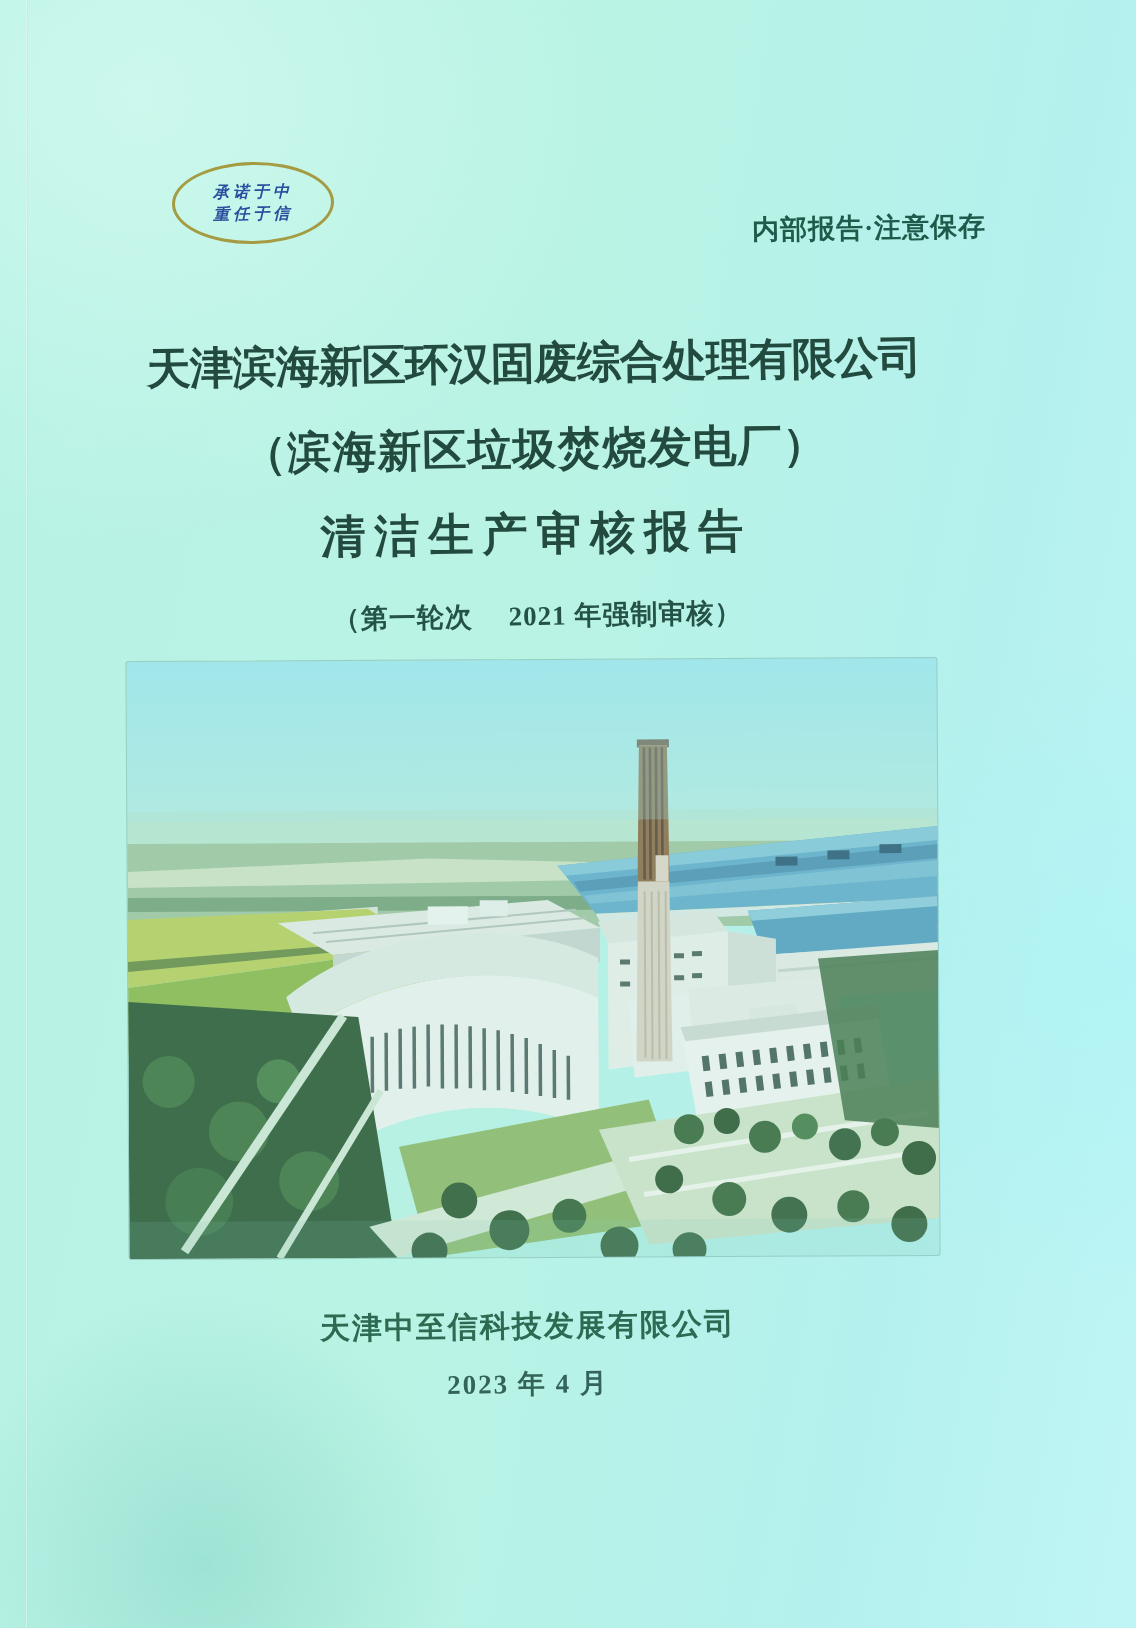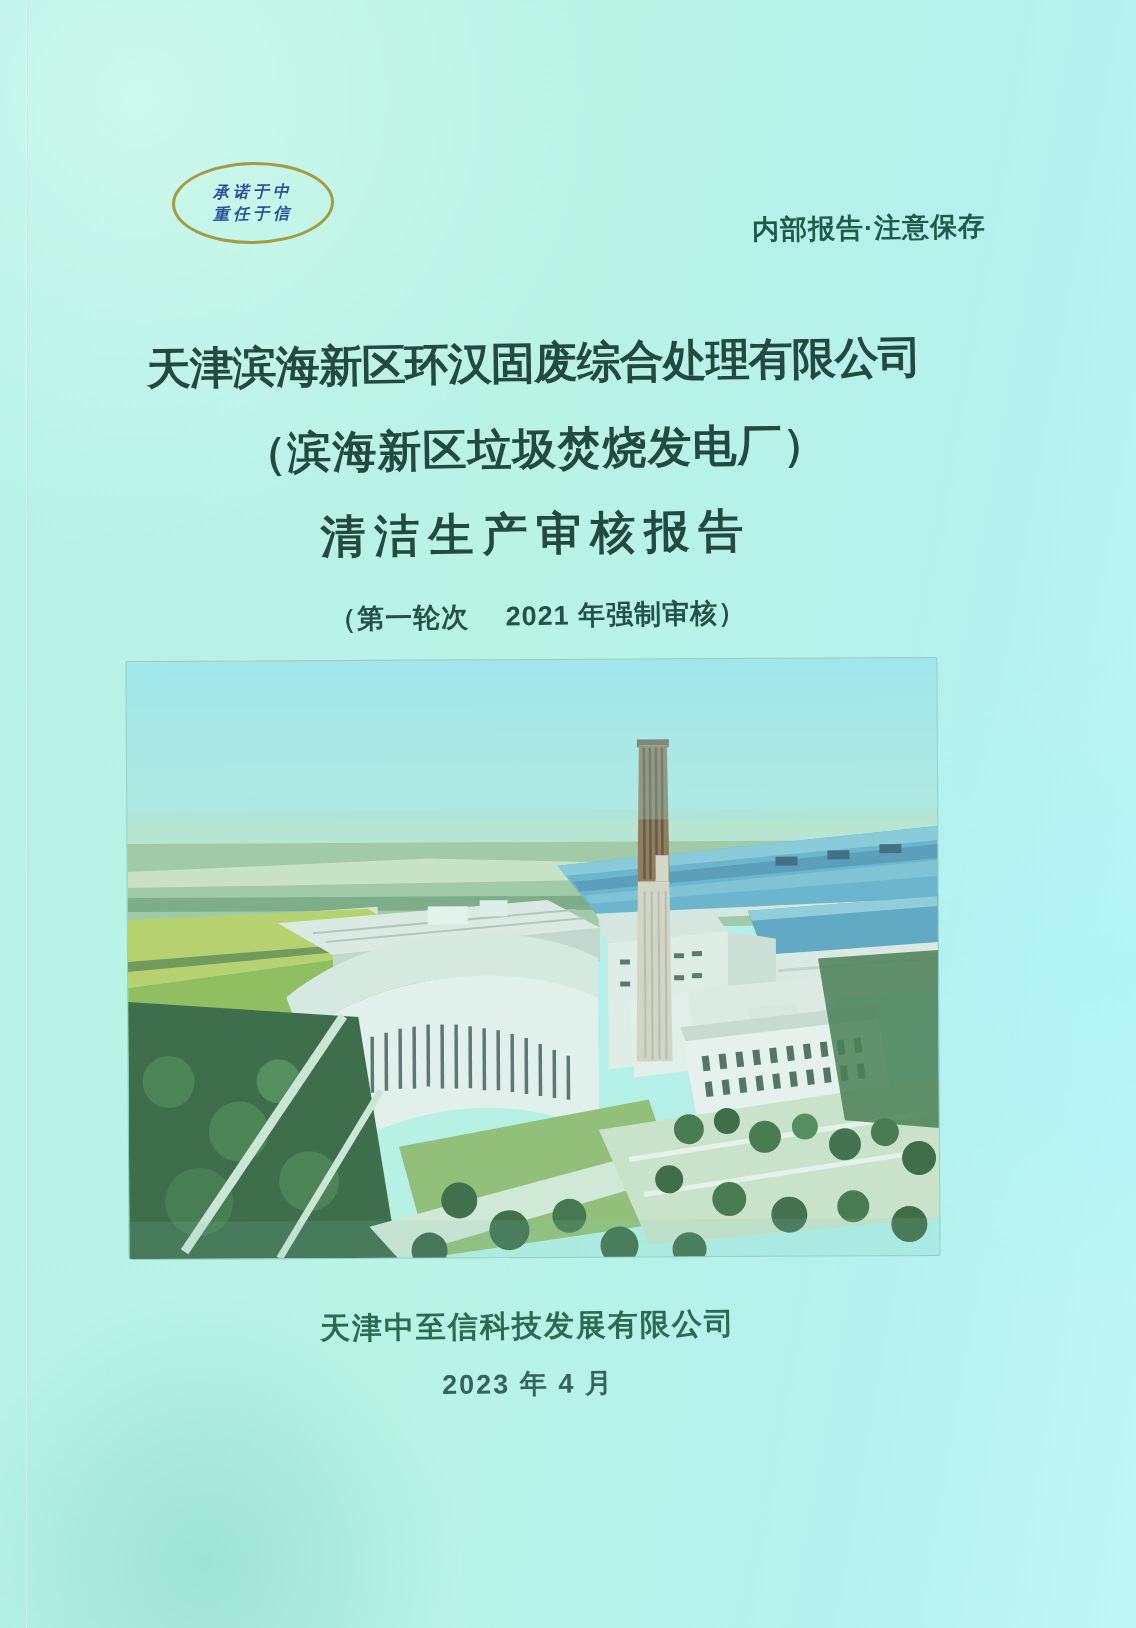--- a/index.html
+++ b/index.html
@@ -1,21 +1,21 @@
 <!DOCTYPE html>
 <html style="--paper: #b7f2e6; --title-color: #234a3e; --note-color: #1f5b4b; --emblem-border: #a59b42; --emblem-text: #2b4f9e; --footer-color: #2c6a52;"><head>
 <meta charset="utf-8">
 <style>
   html,body{margin:0;padding:0;background:#8fd9cc;}
   .page{
     position:relative;
     width:1136px;height:1628px;
     margin:0 auto;
     overflow:hidden;
-    font-family:Liberation Sans, sans-serif;
+    font-family:Liberation Serif, serif;
     background:
       radial-gradient(60% 40% at 12% 6%, rgba(230,255,245,.45), rgba(230,255,245,0) 70%),
       radial-gradient(30% 22% at 18% 96%, rgba(60,170,150,.22), rgba(60,170,150,0) 75%),
       radial-gradient(40% 30% at 100% 60%, rgba(160,245,250,.35), rgba(160,245,250,0) 70%),
       linear-gradient(100deg, var(--paper,#b7f2e6) 0%, #b9f3e4 45%, #b4f1ee 78%, #c0f5f6 100%);
   }
   .crease{
     position:absolute;left:26px;top:0;width:2px;height:100%;
     background:linear-gradient(to right, rgba(255,255,255,.55), rgba(120,200,185,.25));
     filter:blur(.4px);

